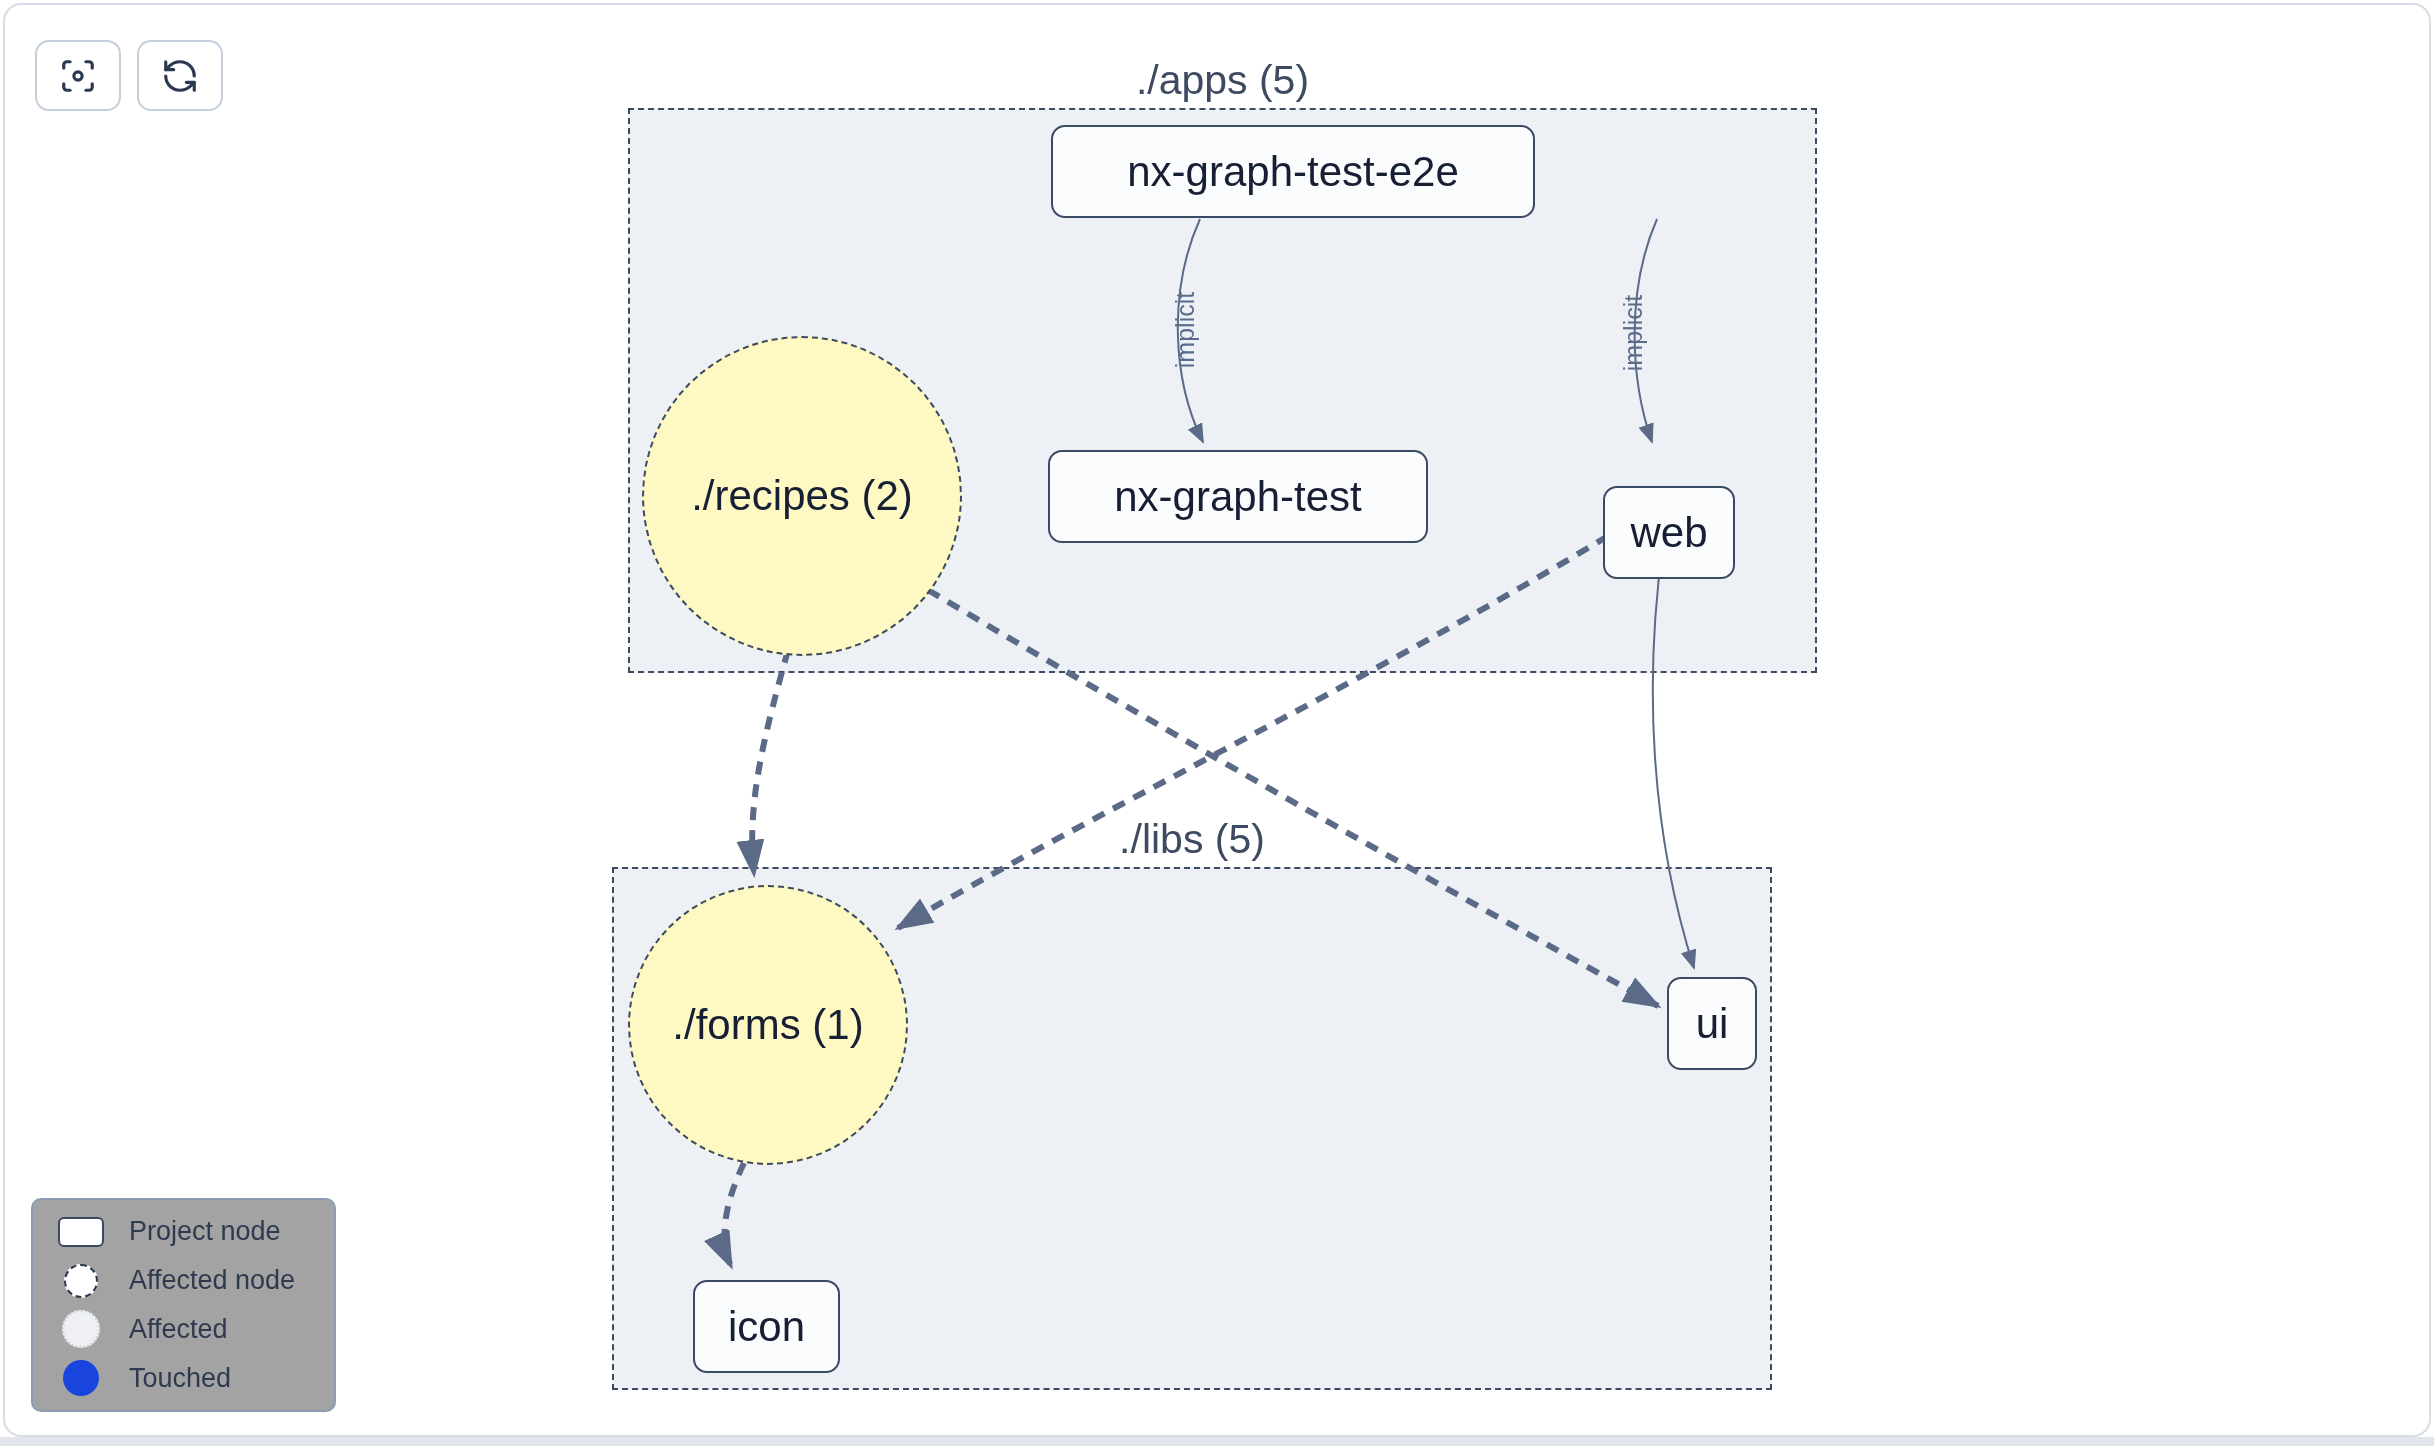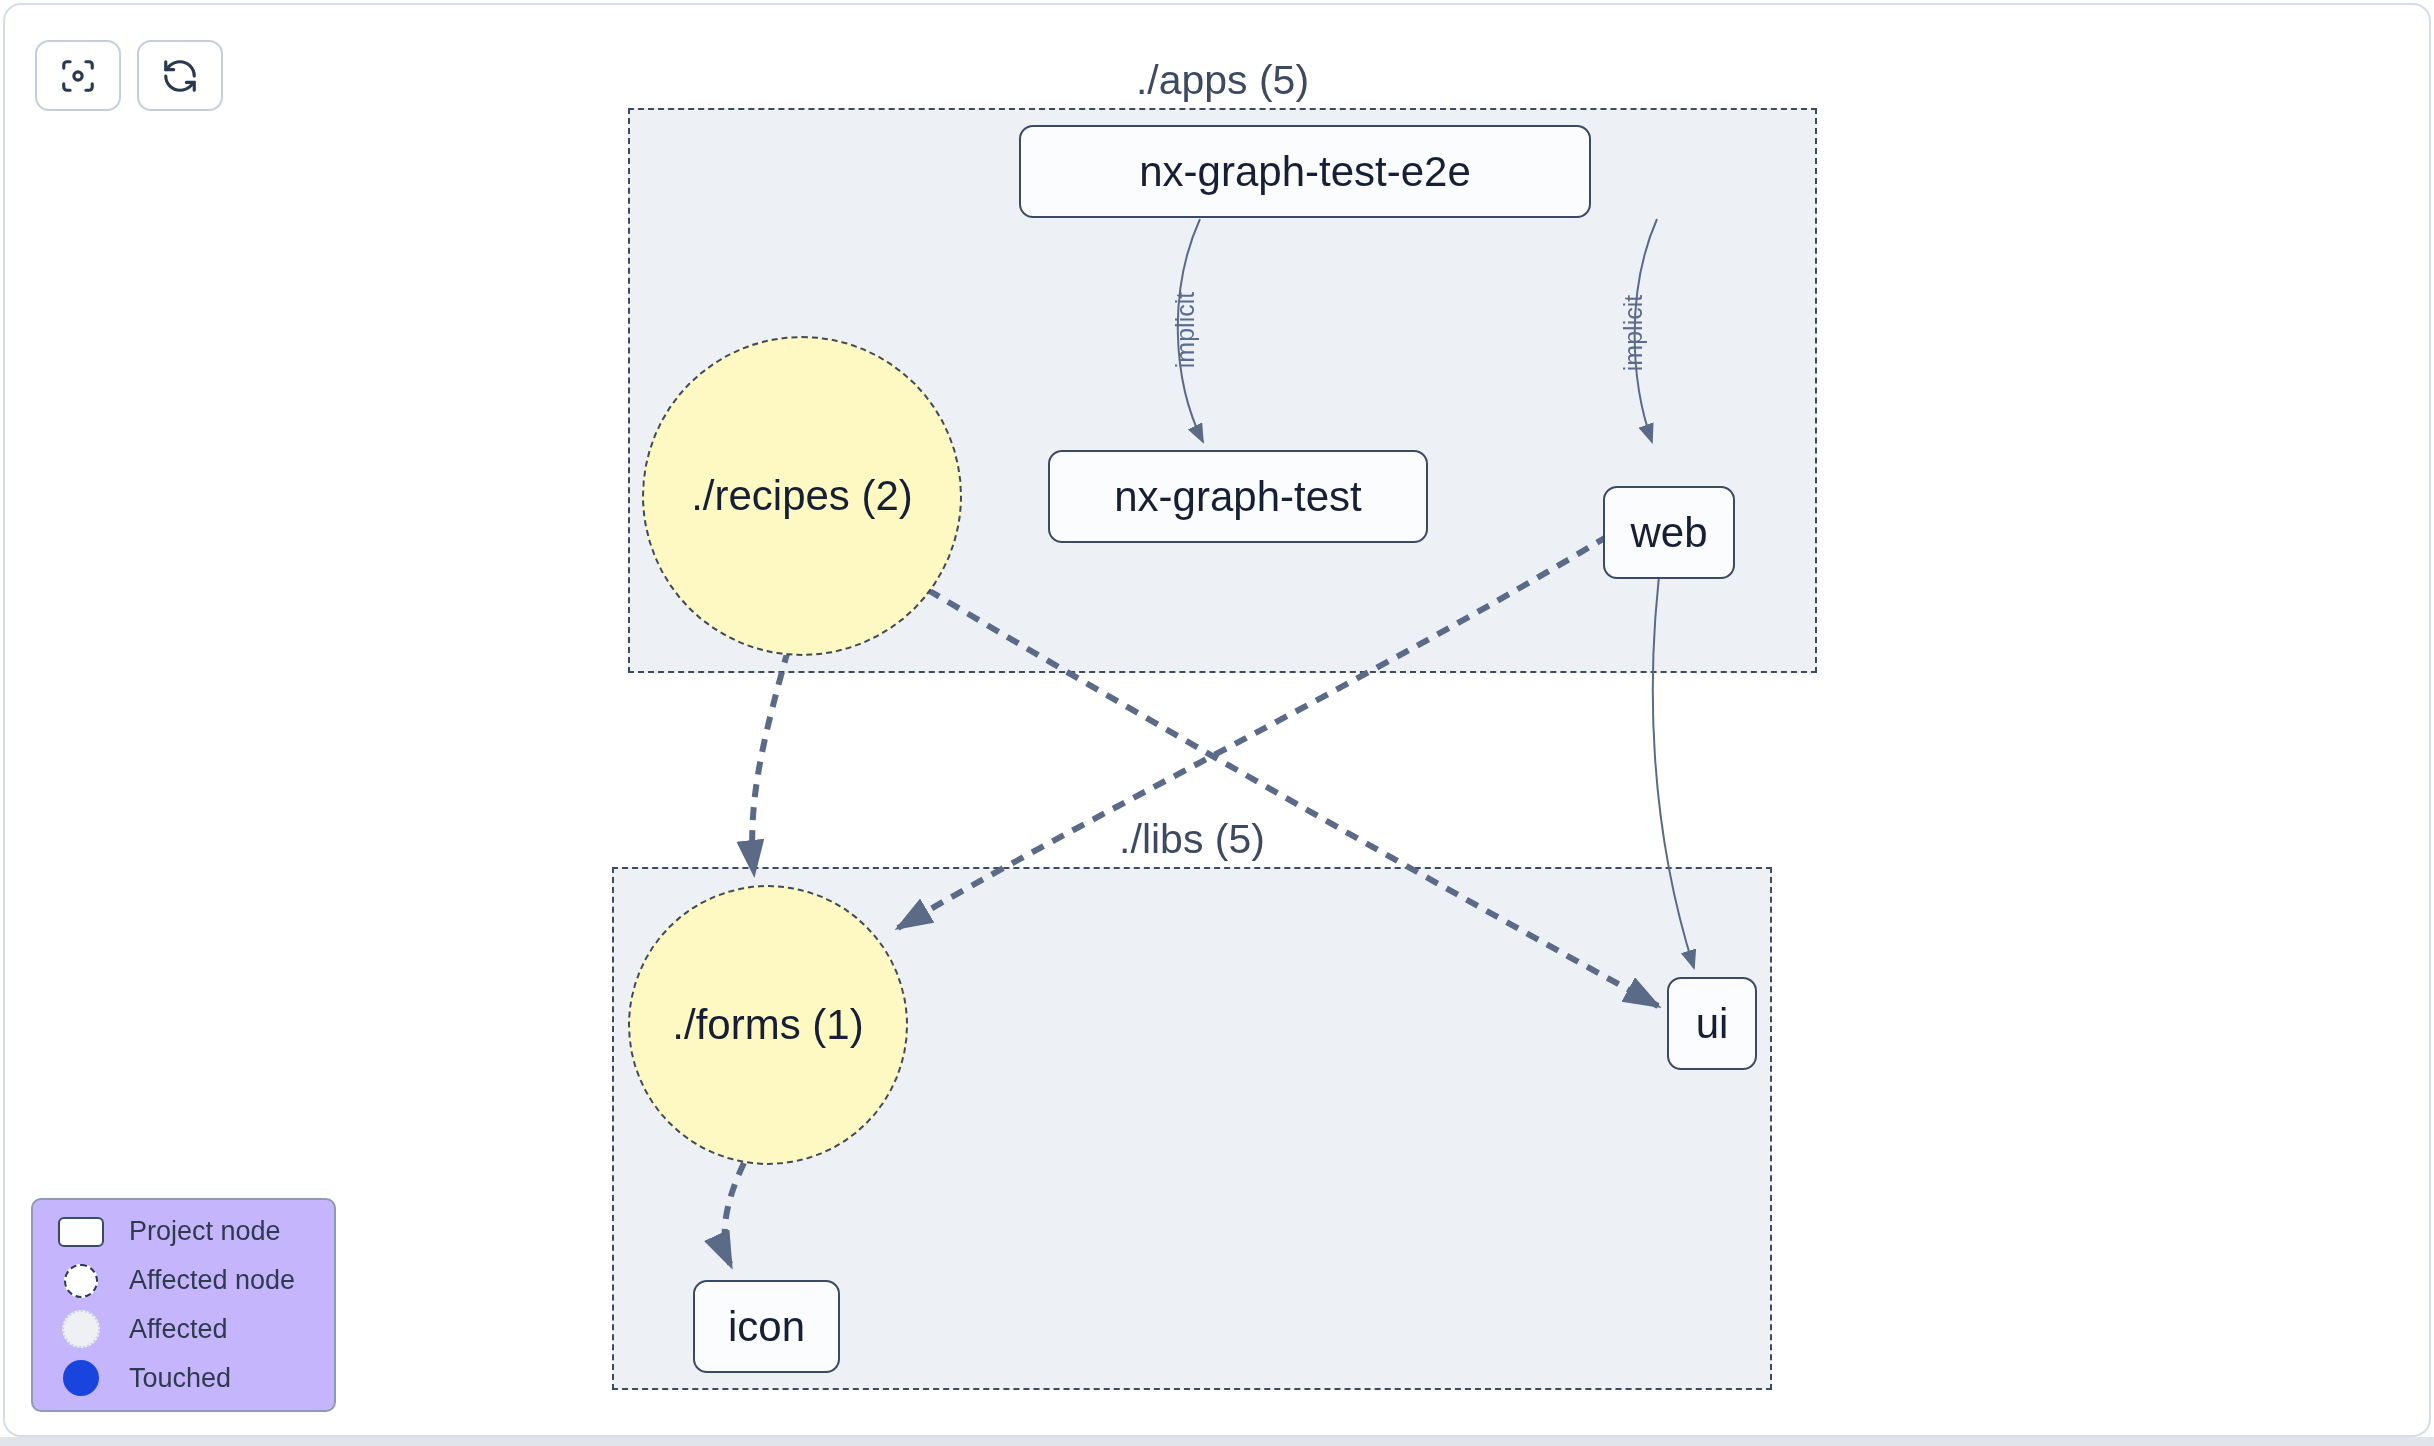--- a/index.html
+++ b/index.html
@@ -47,21 +47,21 @@
   .title-libs{left:612px;top:813px;width:1160px;}
 
   .edges-svg{position:absolute;left:0;top:0;z-index:4;}
 
   .node{
     position:absolute;background:#fafcfe;border:2px solid #3b4a63;
     border-radius:14px;display:flex;align-items:center;justify-content:center;
     font-size:42px;color:#161f33;box-sizing:border-box;z-index:5;cursor:pointer;
     white-space:nowrap;
   }
-  .node-e2e1{left:1019px;top:125px;width:572px;height:93px;}
+  .node-e2e1{left:1051px;top:125px;width:484px;height:93px;}
   .node-e2e2{left:1547px;top:125px;width:253px;height:93px;border-radius:18px;}
   .node-test{left:1048px;top:450px;width:380px;height:93px;}
   .node-web{left:1603px;top:450px;width:132px;height:93px;margin-top:36px;}
   .node-ui{left:1667px;top:977px;width:90px;height:93px;}
   .node-icon{left:693px;top:1280px;width:147px;height:93px;}
 
   .composite{
     position:absolute;background:#fef9c3;border:2.5px dashed #3d4a5f;
     border-radius:50%;display:flex;align-items:center;justify-content:center;
     font-size:42px;color:#161f33;box-sizing:border-box;z-index:5;cursor:pointer;
@@ -73,21 +73,21 @@
   .edge-label{
     position:absolute;font-size:25px;color:#5b6b8c;z-index:6;white-space:nowrap;
     transform:translate(-50%,-50%) rotate(-90deg);
   }
   .edge-label-1{left:1185px;top:330px;}
   .edge-label-2{left:1633px;top:333px;}
 
   
   .legend{
     position:absolute;left:31px;top:1198px;width:305px;height:214px;
-    background:#c4b5fd;border:2px solid #8d9cb2;border-radius:10px;
+    background:#a3a3a3;border:2px solid #8d9cb2;border-radius:10px;
     box-sizing:border-box;z-index:40;display:flex;flex-direction:column;
     justify-content:space-evenly;padding:6px 0;
   }
   .legend-row{display:flex;align-items:center;height:46px;}
   .legend-swatch-cell{width:96px;display:flex;align-items:center;justify-content:center;flex:0 0 96px;}
   .legend-label{font-size:27px;color:#2f3a4f;}
   .sw-project{width:46px;height:30px;border:2.5px solid #3b4a63;border-radius:6px;background:#fff;box-sizing:border-box;}
   .sw-composite{width:34px;height:34px;border:2px dashed #2b3950;border-radius:50%;background:#fff;box-sizing:border-box;}
   .sw-affected{width:38px;height:38px;border:2px dotted #ccd2dc;border-radius:50%;background:#eef0f4;box-sizing:border-box;}
   .sw-touched{width:36px;height:36px;border-radius:50%;background:#1a44de;}

